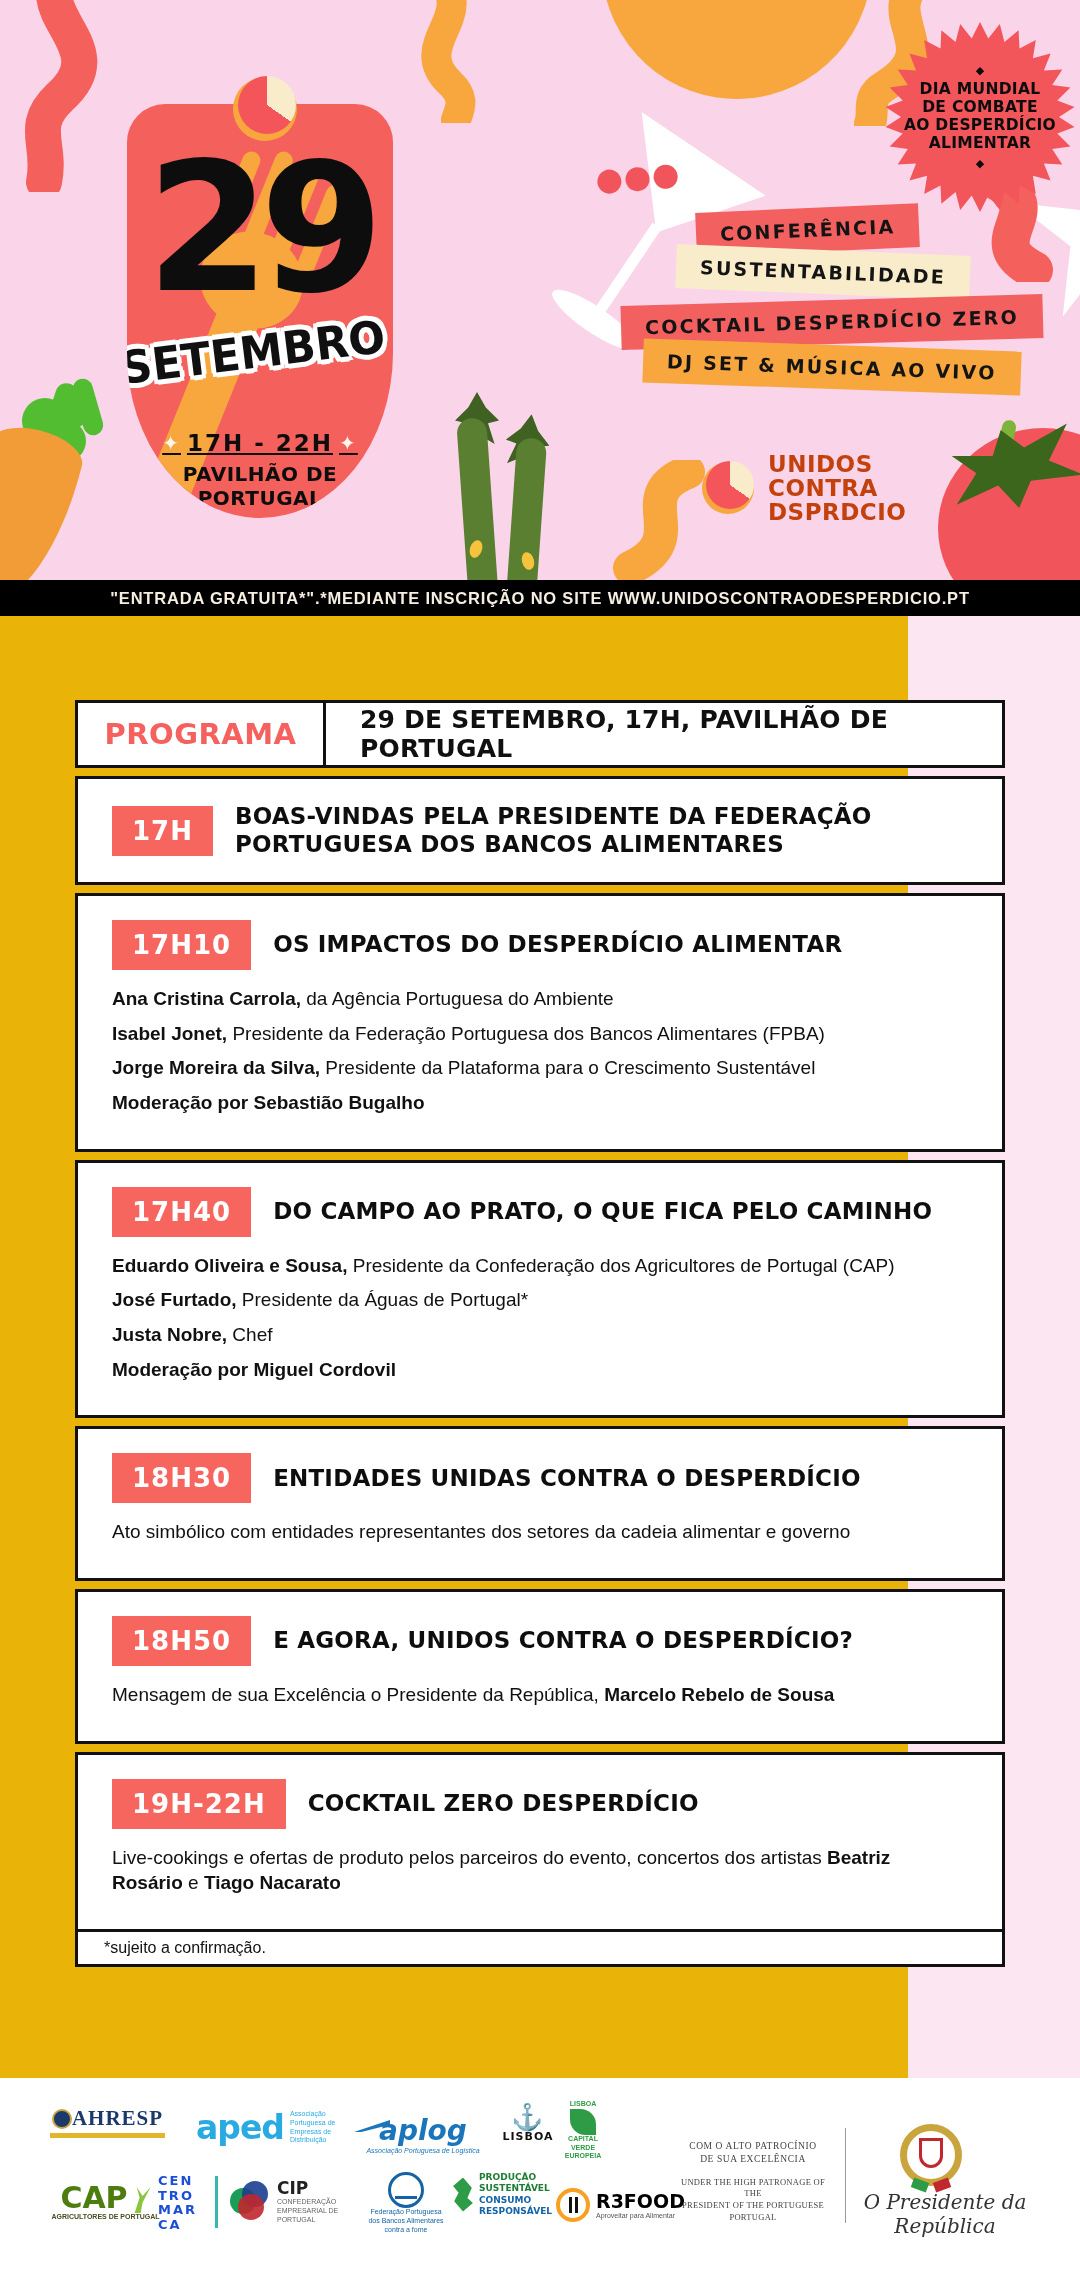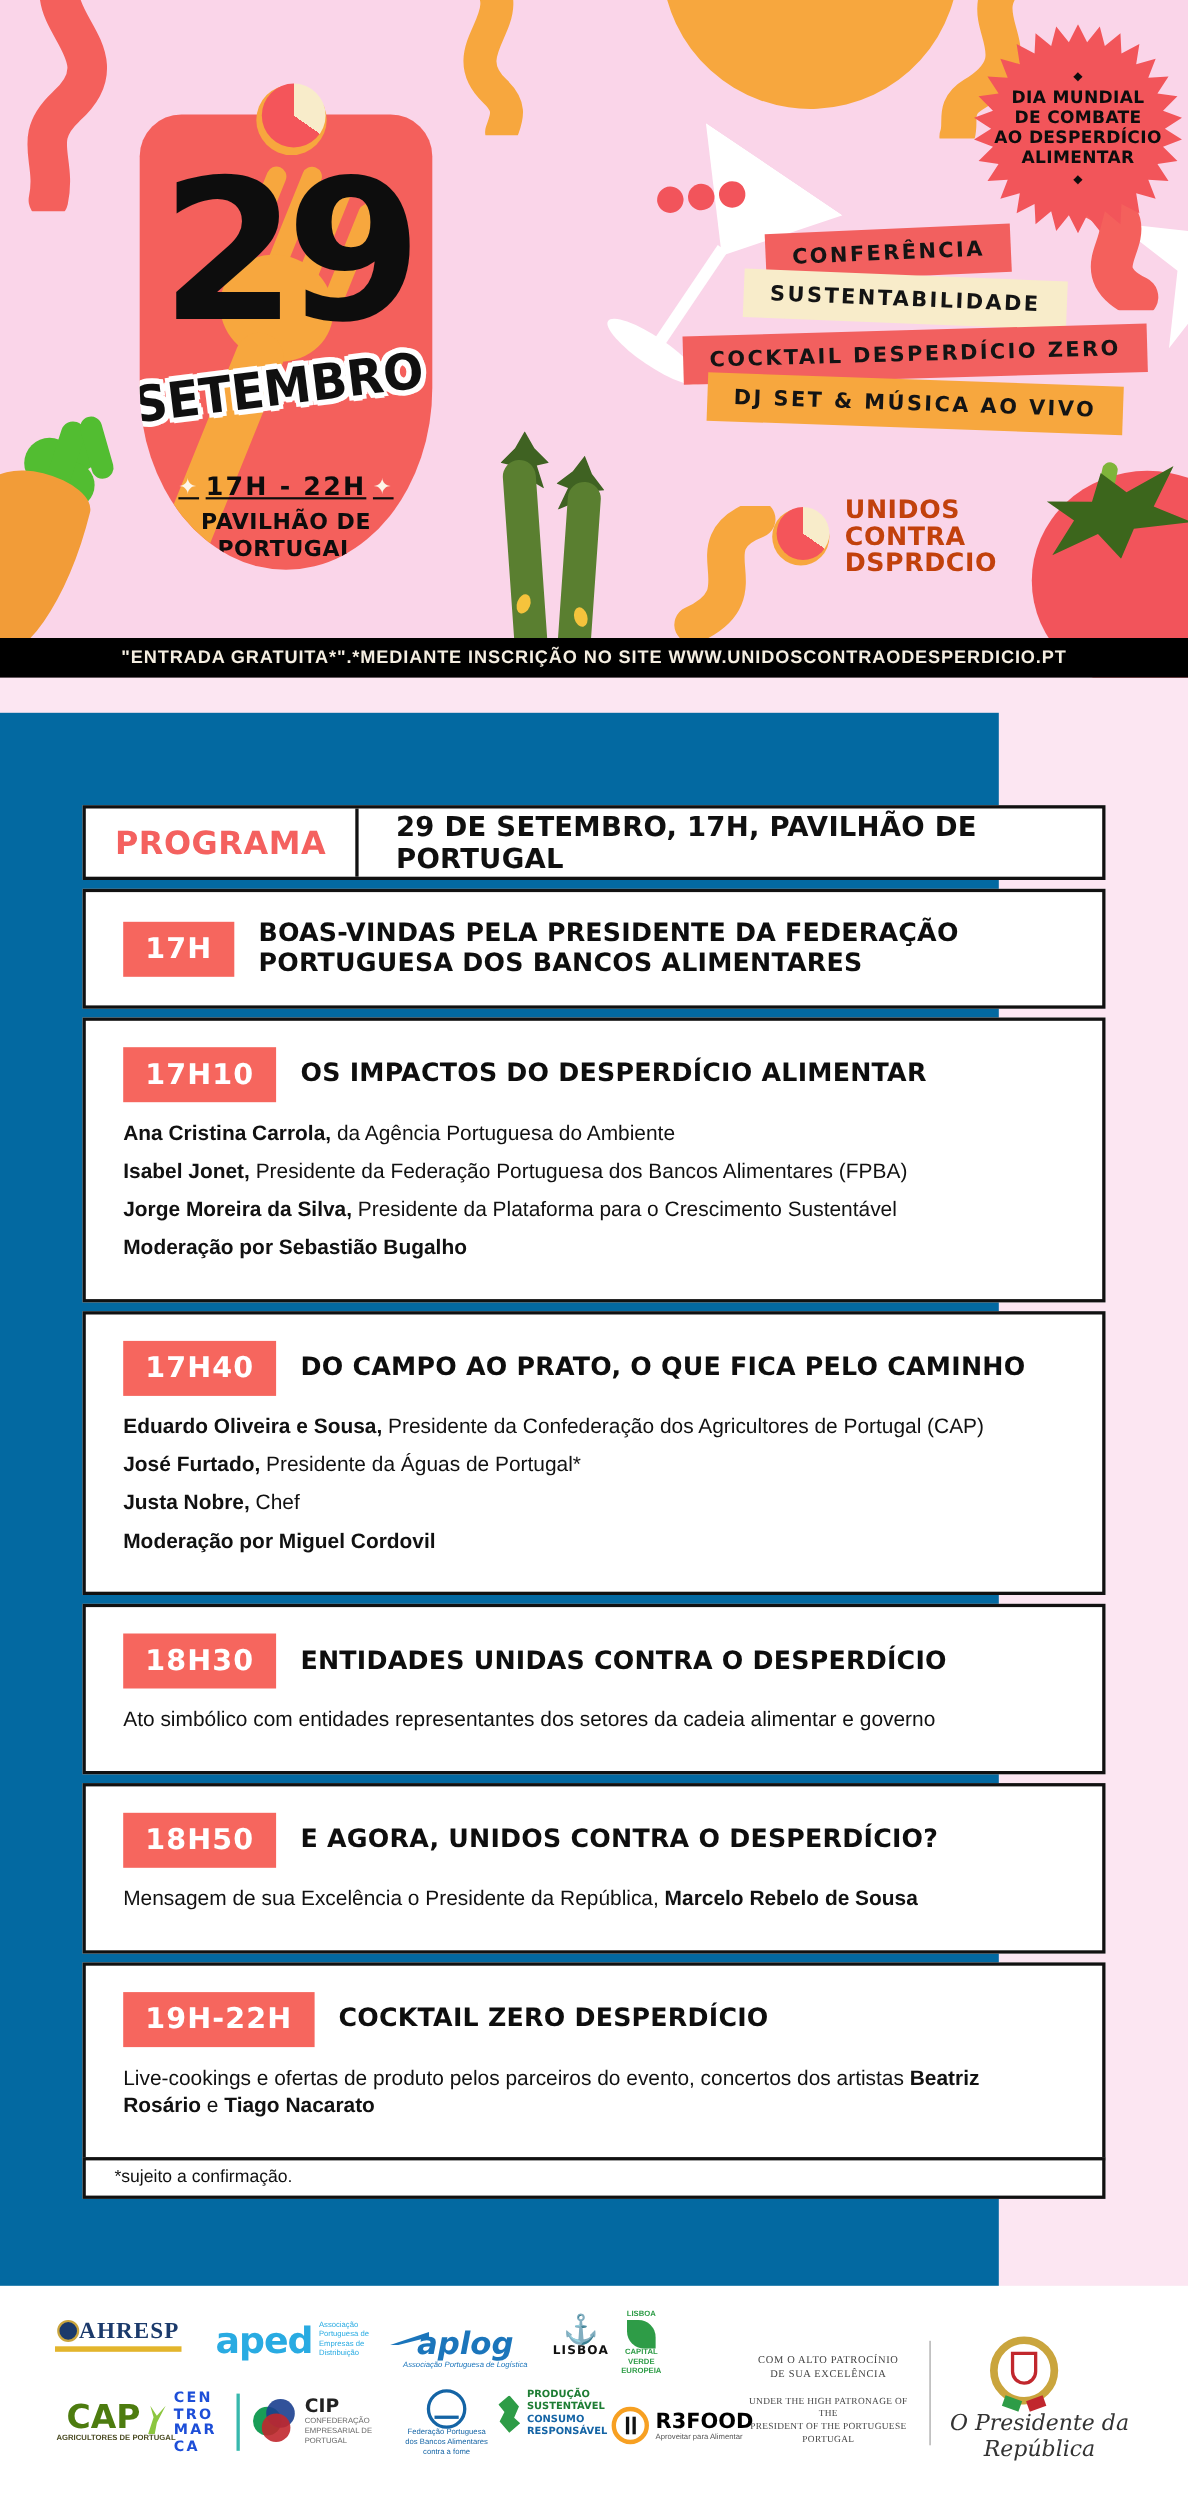--- a/index.html
+++ b/index.html
@@ -93,21 +93,21 @@
   .asp-dot{position:absolute;width:12px;height:18px;background:#f5c33c;border-radius:50%;}
   .ad1{left:470px;top:540px;transform:rotate(20deg);}
   .ad2{left:522px;top:552px;transform:rotate(-15deg);}
 
   
   .banner{position:absolute;left:0;top:580px;width:1080px;height:36px;background:#000;display:flex;
     align-items:center;justify-content:center;z-index:5;}
   .banner span{color:#f5eee1;font-size:16.5px;font-weight:700;letter-spacing:.8px;white-space:nowrap;}
 
   
-  .main{position:absolute;left:0;top:648px;width:908px;height:1462px;background:#0369a1;}
+  .main{position:absolute;left:0;top:616px;width:908px;height:1462px;background:#eab308;}
   .program{position:absolute;left:75px;top:84px;width:930px;}
   .pheader{display:flex;height:68px;background:#fff;border:3px solid #111;box-sizing:border-box;margin-bottom:8px;}
   .pheader .left{width:245px;border-right:3px solid #111;display:flex;align-items:center;justify-content:center;}
   .pheader .left span{color:#f4615f;font-family:"DejaVu Sans",sans-serif;font-weight:900;font-size:29px;letter-spacing:.5px;}
   .pheader .right{flex:1;display:flex;align-items:center;padding-left:34px;}
   .pheader .right span{color:#101010;font-family:"DejaVu Sans",sans-serif;font-weight:900;font-size:25px;letter-spacing:.2px;}
 
   .pbox{background:#fff;border:3px solid #111;box-sizing:border-box;margin-bottom:8px;padding:24px 34px;}
   .phead{display:flex;align-items:center;gap:22px;}
   .chip{background:#f6665e;color:#fff;font-family:"DejaVu Sans",sans-serif;font-weight:900;font-size:26px;

